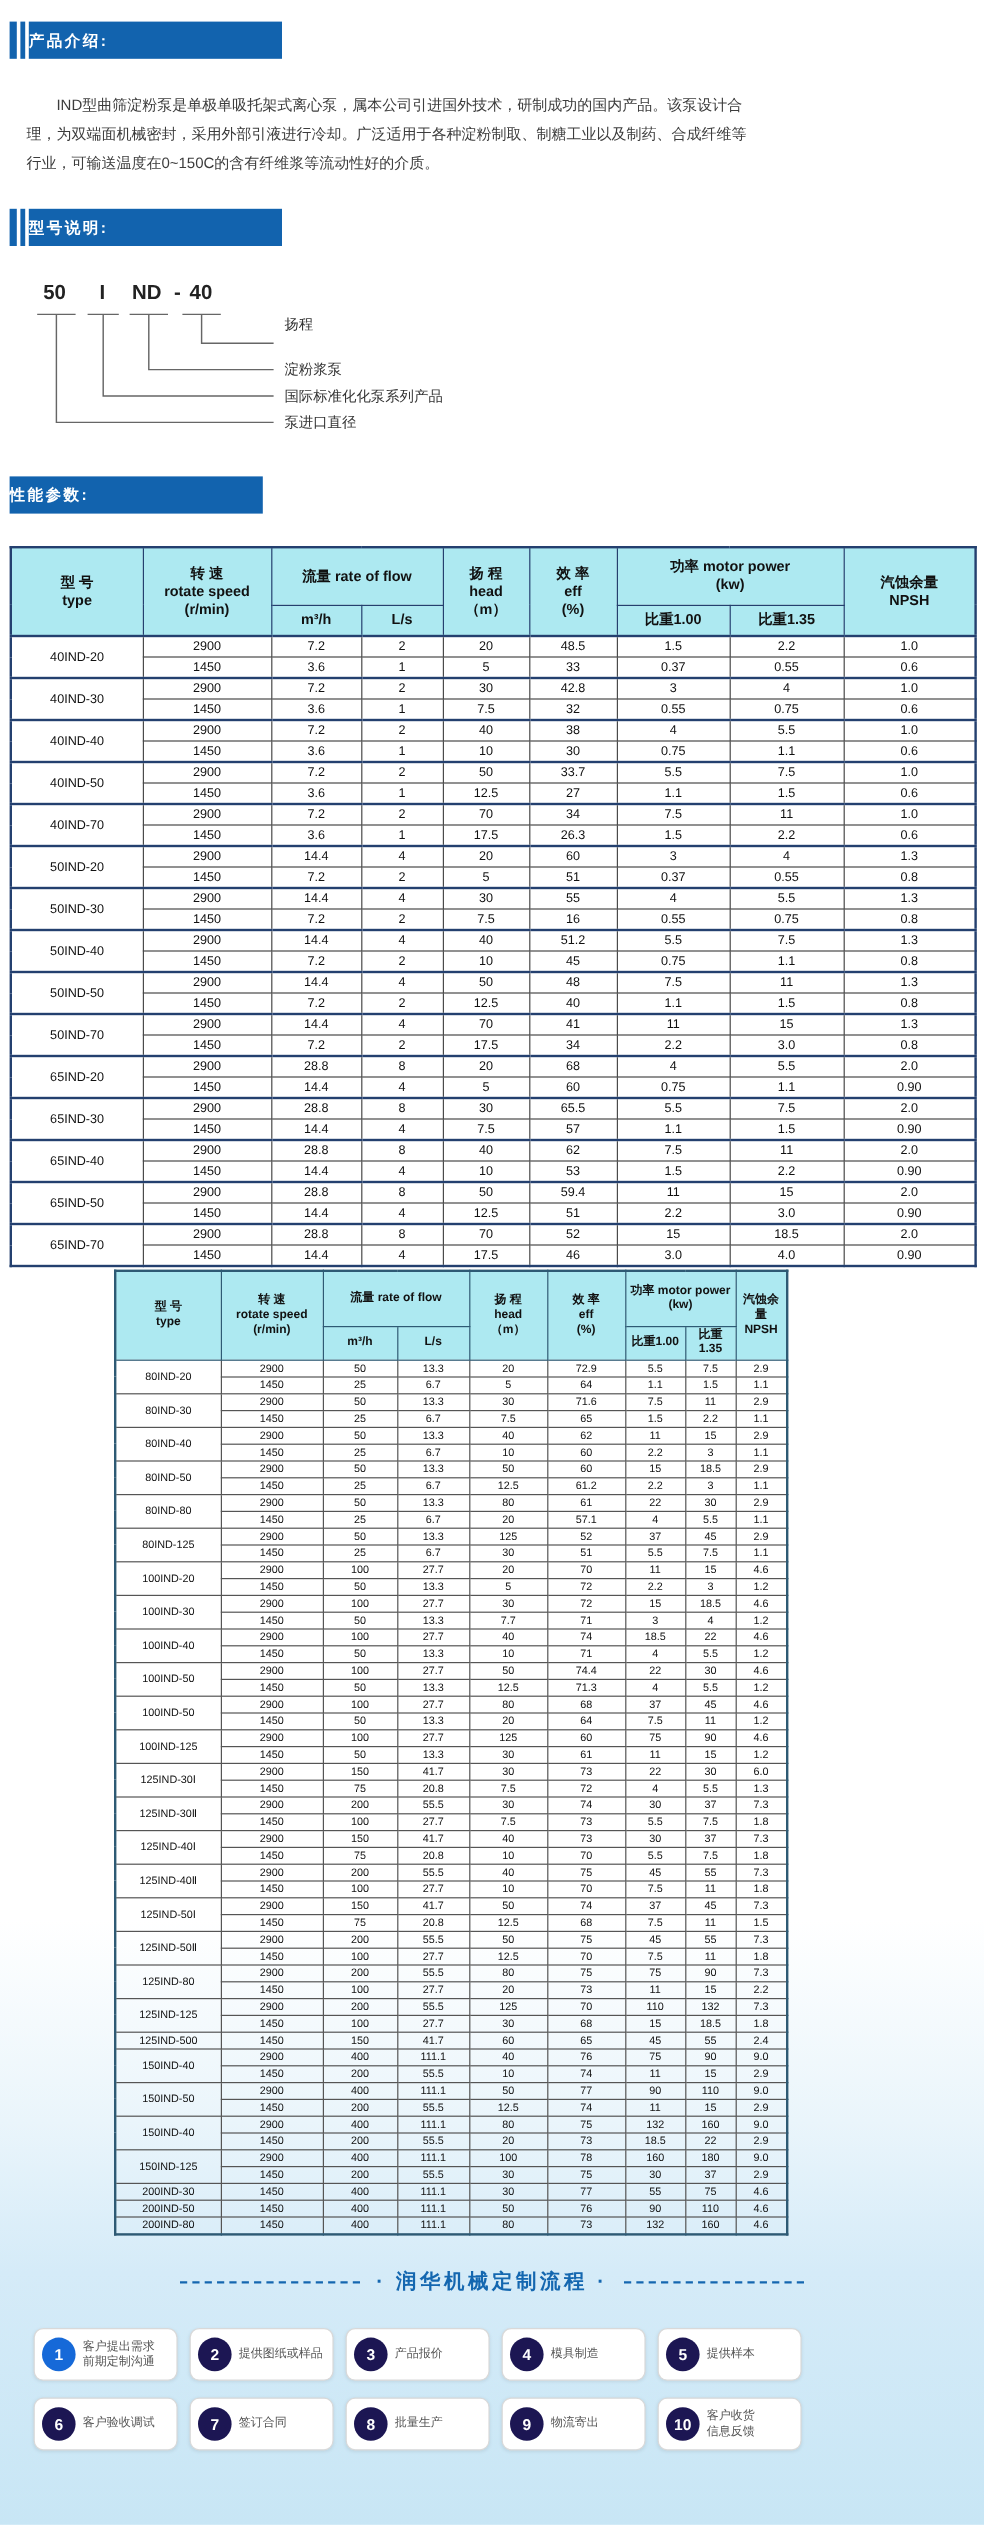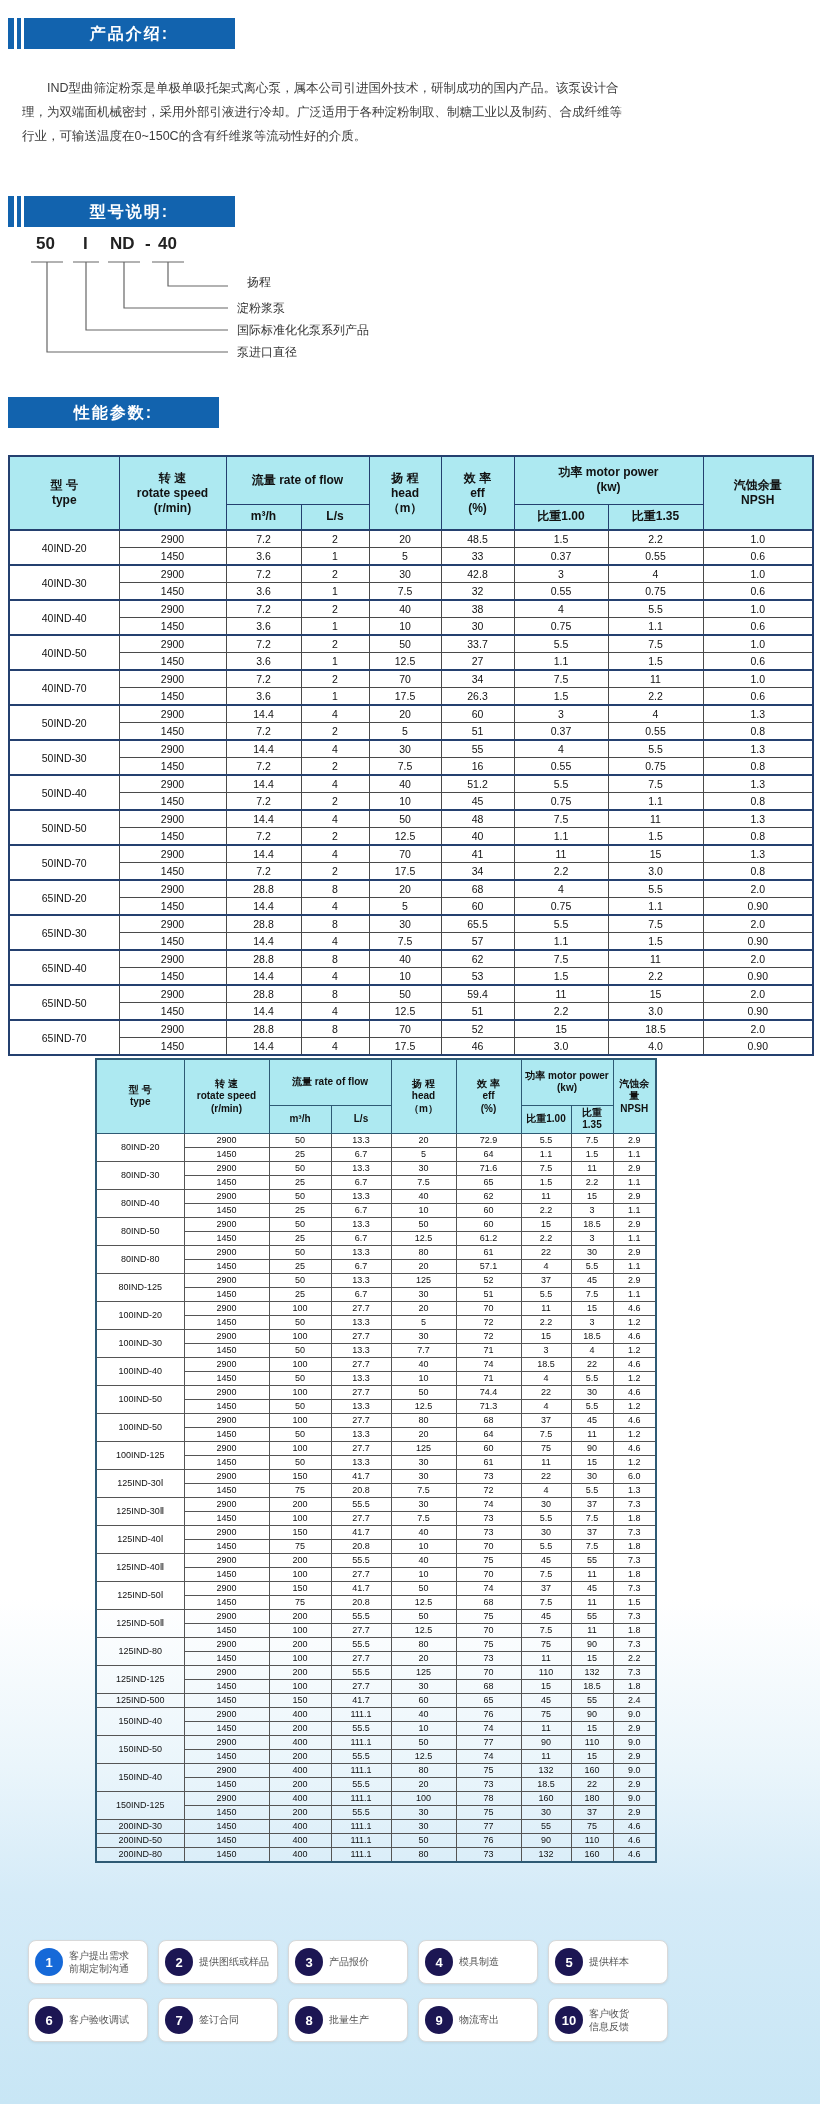--- a/index.html
+++ b/index.html
@@ -4,31 +4,31 @@
 <style>
   html,body{margin:0;padding:0;}
   body{font-family:"Liberation Sans","DejaVu Sans",sans-serif;}
   .page{position:relative;width:820px;height:2104px;overflow:hidden;
         background:linear-gradient(180deg,#ffffff 0%,#ffffff 76%,#eaf5fb 84%,#d5ebf8 90%,#c8e6f5 100%);}
   
   .sec-bar{position:absolute;left:8px;height:31px;display:flex;align-items:stretch;}
   .stripe{display:block;background:#1263ae;}
   .st1{width:6px;margin-right:3px;}
   .st2{width:4px;margin-right:3px;}
-  .bar-title{width:211px;background:#1263ae;color:#ffffff;font-size:16px;font-weight:bold;
-             text-align:center;line-height:31px;letter-spacing:2px;}
+  .bar-title{width:211px;background:#1263ae;color:#ffffff;font-size:13px;font-weight:bold;
+             text-align:left;line-height:31px;letter-spacing:2px;}
   
   .intro{position:absolute;left:10px;top:64px;width:600px;margin:12px;font-size:12.5px;line-height:1.92;
          color:#3c3c3c;text-indent:2em;}
   
   .code-part{position:absolute;top:234px;font-size:17px;font-weight:bold;color:#222;}
   .cp0{left:36px;} .cp1{left:83px;} .cp2{left:110px;} .cp3{left:145px;} .cp4{left:158px;}
   .dsvg{position:absolute;left:0;top:255px;}
   .dlabel{position:absolute;left:237px;font-size:12px;color:#333;white-space:nowrap;}
-  .dl0{top:274px;margin-left:10px;} .dl1{top:300px;} .dl2{top:322px;} .dl3{top:344px;}
+  .dl0{top:262px;} .dl1{top:300px;} .dl2{top:322px;} .dl3{top:344px;}
   
   table{border-collapse:collapse;table-layout:fixed;}
   th{background:#ade9f1;font-weight:bold;white-space:pre-line;color:#111;}
   td{text-align:center;color:#111;padding:0;overflow:hidden;white-space:nowrap;}
   .t1{position:absolute;left:8px;top:455px;width:804px;border:2px solid #24406f;font-size:10.5px;}
   .t1 th{border:1px solid #24406f;font-size:12px;line-height:1.25;}
   .t1 thead tr:first-child{height:48px;} .t1 thead tr:last-child{height:26px;}
   .t1 td{border:1px solid #4a4a4a;height:16px;line-height:16px;font-size:10.5px;}
   .t1 tr.gs td{border-top:2px solid #24406f;}
   .t2{position:absolute;left:95px;top:1058px;width:560px;border:2px solid #2e5a74;font-size:9px;}
@@ -55,21 +55,21 @@
 <div class="page">
 
   <div class="sec-bar" style="top:18px;">
     <span class="stripe st1"></span>
     <span class="stripe st2"></span>
     <div class="bar-title">产品介绍:</div>
   </div>
 
   <p class="intro">IND型曲筛淀粉泵是单极单吸托架式离心泵，属本公司引进国外技术，研制成功的国内产品。该泵设计合理，为双端面机械密封，采用外部引液进行冷却。广泛适用于各种淀粉制取、制糖工业以及制药、合成纤维等行业，可输送温度在0~150C的含有纤维浆等流动性好的介质。</p>
 
-  <div class="sec-bar" style="top:196px;">
+  <div class="sec-bar" style="top:174px;">
     <span class="stripe st1"></span>
     <span class="stripe st2"></span>
     <div class="bar-title">型号说明:</div>
   </div>
 
   <div>
     <span class="code-part cp0">50</span>
     <span class="code-part cp1">I</span>
     <span class="code-part cp2">ND</span>
     <span class="code-part cp3">-</span>
@@ -1034,20 +1034,25 @@
           <td>111.1</td>
           <td>80</td>
           <td>73</td>
           <td>132</td>
           <td>160</td>
           <td>4.6</td>
         </tr>
       </tbody>
     </table>
 
+  <div class="flow-title-row">
+    <span class="dash"></span>
+    <span class="flow-title">· 润华机械定制流程 ·</span>
+    <span class="dash"></span>
+  </div>
   <div class="flow-steps" id="flow-steps">
       <div class="step">
         <span class="snum first">1</span>
         <span class="slabel">客户提出需求
 前期定制沟通</span>
       </div>
       <div class="step">
         <span class="snum">2</span>
         <span class="slabel">提供图纸或样品</span>
       </div>

